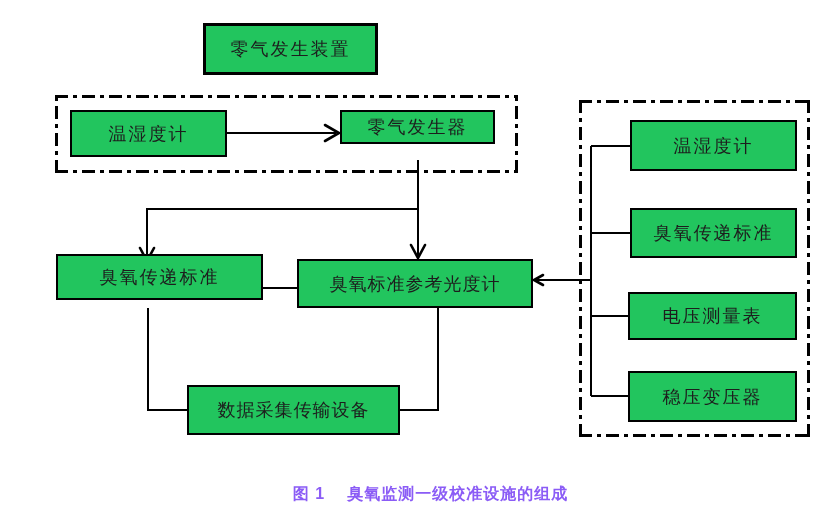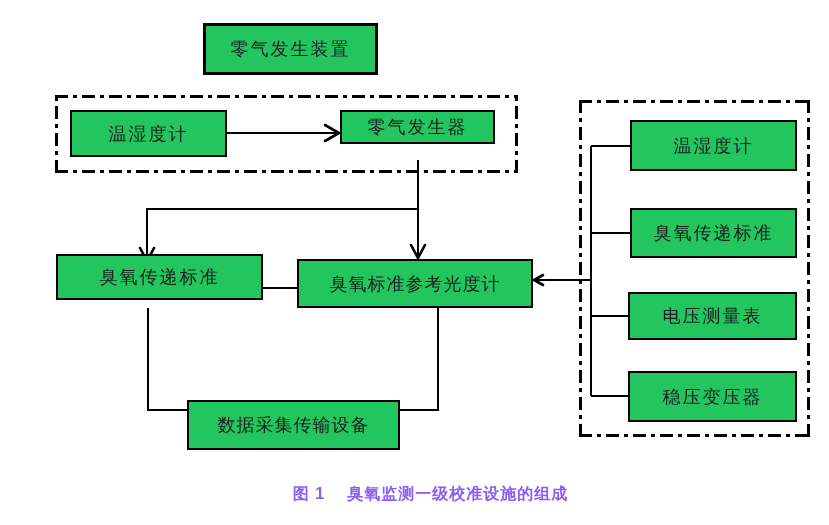--- a/index.html
+++ b/index.html
@@ -104,21 +104,21 @@
     <div class="e v r"></div>
   </div>
 
   <div class="node title" style="left:203px; top:23px; width:175px; height:52px;">零气发生装置</div>
 
   <div class="node" style="left:70px; top:110px; width:157px; height:47px;">温湿度计</div>
   <div class="node" style="left:340px; top:110px; width:155px; height:34px;">零气发生器</div>
 
   <div class="node" style="left:56px; top:254px; width:207px; height:46px;">臭氧传递标准</div>
   <div class="node" style="left:297px; top:259px; width:236px; height:49px; letter-spacing:1px;">臭氧标准参考光度计</div>
-  <div class="node" style="left:187px; top:400px; width:213px; height:50px; letter-spacing:1px;">数据采集传输设备</div>
+  <div class="node" style="left:187px; top:385px; width:213px; height:50px; letter-spacing:1px;">数据采集传输设备</div>
 
   <div class="node" style="left:630px; top:120px; width:167px; height:51px;">温湿度计</div>
   <div class="node" style="left:630px; top:208px; width:167px; height:50px;">臭氧传递标准</div>
   <div class="node" style="left:628px; top:371px; width:169px; height:51px;">稳压变压器</div>
   <div class="node" style="left:628px; top:292px; width:169px; height:48px;">电压测量表</div>
 
   <div class="caption">
     <span>图 1</span><span class="gap"></span><span>臭氧监测一级校准设施的组成</span>
   </div>
 

